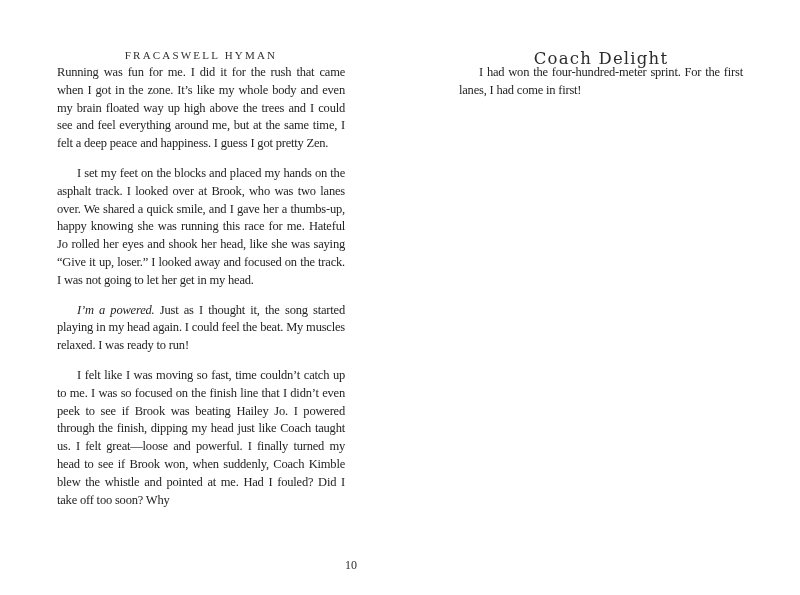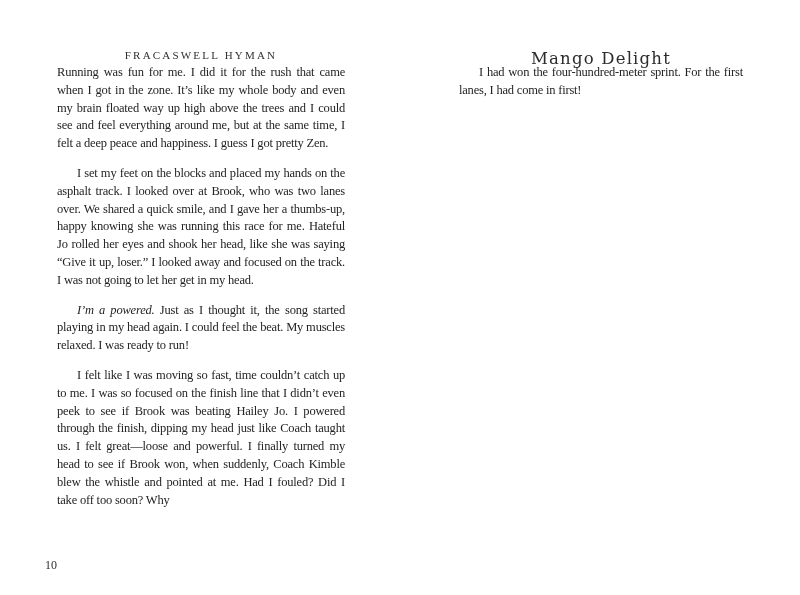--- a/index.html
+++ b/index.html
@@ -63,21 +63,21 @@
     text-indent: 0;
   }
   .para.indent { text-indent: 20px; }
   .para em { font-style: italic; }
 
   .page-number {
     position: absolute;
     top: 558px;
     left: 0;
     right: 0;
-    text-align: left;
+    text-align: right;
     font-size: 12px;
     color: #2e2e2e;
   }
 </style>
 </head>
 <body>
 
 <div class="spread">
 
   <div class="page left">
@@ -85,19 +85,19 @@
     <div class="page-body">
         <p class="para"><span>Running was fun for me. I did it for the rush that came when I got in the zone. It’s like my whole body and even my brain floated way up high above the trees and I could see and feel everything around me, but at the same time, I felt a deep peace and happiness. I guess I got pretty Zen.</span></p>
         <p class="para indent"><span>I set my feet on the blocks and placed my hands on the asphalt track. I looked over at Brook, who was two lanes over. We shared a quick smile, and I gave her a thumbs-up, happy knowing she was running this race for me. Hateful Jo rolled her eyes and shook her head, like she was saying “Give it up, loser.” I looked away and focused on the track. I was not going to let her get in my head.</span></p>
         <p class="para indent"><em>I’m a powered.</em><span> Just as I thought it, the song started playing in my head again. I could feel the beat. My muscles relaxed. I was ready to run!</span></p>
         <p class="para indent"><span>I felt like I was moving so fast, time couldn’t catch up to me. I was so focused on the finish line that I didn’t even peek to see if Brook was beating Hailey Jo. I powered through the finish, dipping my head just like Coach taught us. I felt great—loose and powerful. I finally turned my head to see if Brook won, when suddenly, Coach Kimble blew the whistle and pointed at me. Had I fouled? Did I take off too soon? Why</span></p>
       </div>
     <div class="page-number">10</div>
   </div>
 
   <div class="page right">
-    <div class="running-head right-head">Mango Delight</div>
+    <div class="running-head right-head">Coach Delight</div>
     <div class="page-body">
         <p class="para indent"><span>I had won the four-hundred-meter sprint. For the first lanes, I had come in first!</span></p>
       </div>
   </div>
 
 </div>
 
 </body></html>

